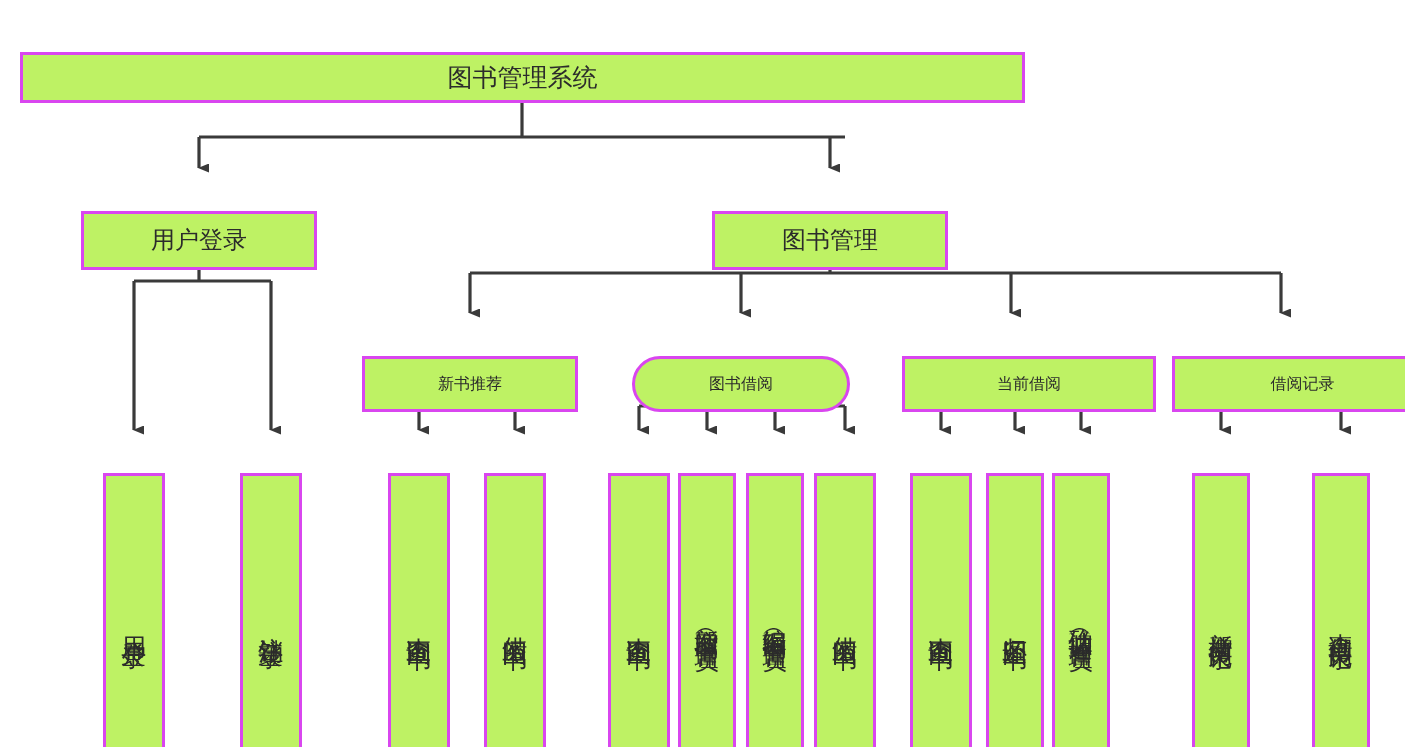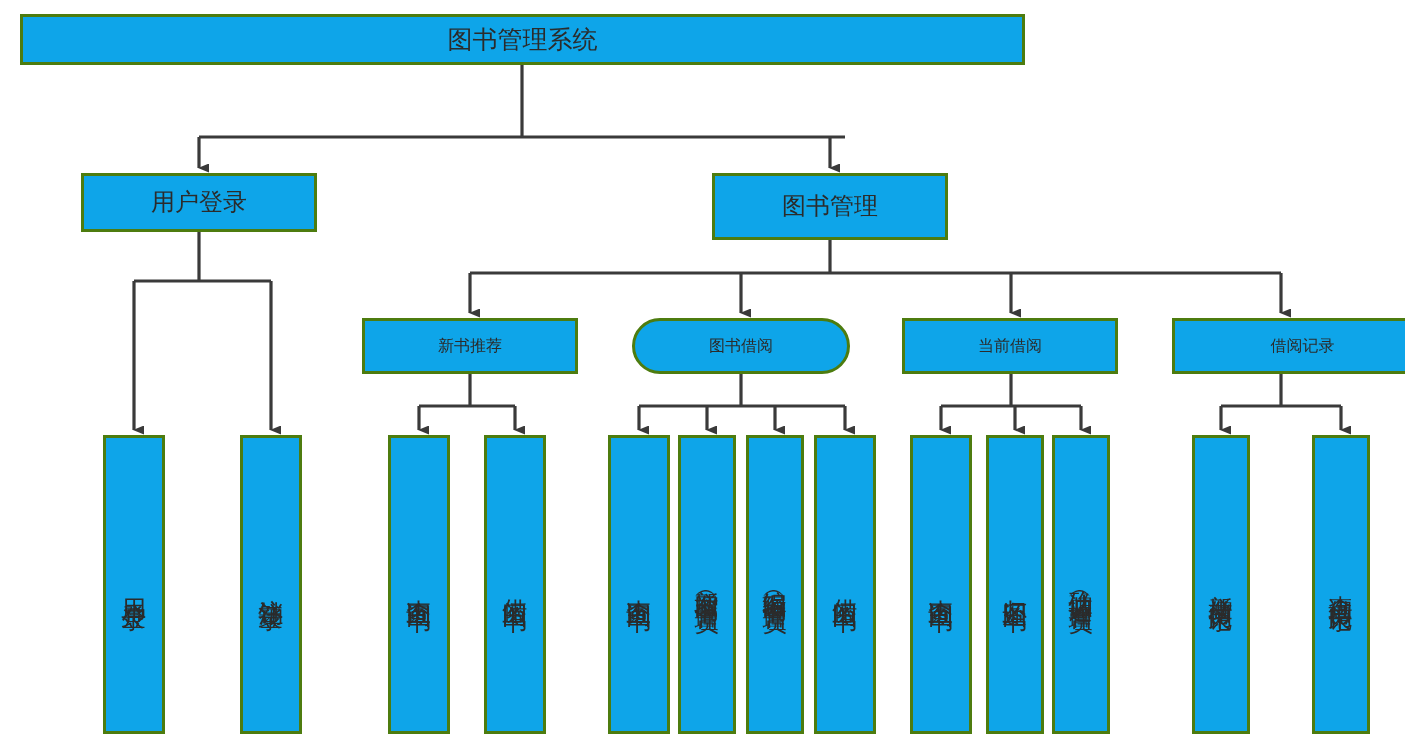--- a/index.html
+++ b/index.html
@@ -1,21 +1,21 @@
 <!DOCTYPE html>
 <html><head>
 <meta charset="utf-8">
 <style>
   html,body{margin:0;padding:0;background:#ffffff;}
   body{width:1405px;height:747px;overflow:hidden;
        font-family:"Liberation Sans","DejaVu Sans",sans-serif;}
   #stage{position:relative;width:1405px;height:747px;background:#fff;}
   svg#wires{position:absolute;left:0;top:0;width:1405px;height:747px;overflow:visible;}
-  .node{position:absolute;box-sizing:border-box;background:#0ea5e9;
-        border:3px solid #4d7c0f;display:flex;align-items:center;justify-content:center;}
+  .node{position:absolute;box-sizing:border-box;background:#bef264;
+        border:3px solid #d946ef;display:flex;align-items:center;justify-content:center;margin-top:38px;}
   .node .lbl{color:#2b2b2b;text-align:center;line-height:1.18;white-space:nowrap;}
   .root .lbl{font-size:25px;}
   .lvl1 .lbl{font-size:24px;}
   .lvl2 .lbl{font-size:16px;}
   .leaf{border-width:3px;}
   .leaf .lbl{font-size:25px;
     writing-mode:vertical-rl;text-orientation:upright;
     -webkit-writing-mode:vertical-rl;
     letter-spacing:3px;white-space:normal;line-height:1.05;}
   .leaf.wide .lbl{font-size:24px;}
@@ -78,32 +78,32 @@
   </svg>
 
   <div class="node root" id="node-root" style="left: 20px; top: 14px; width: 1005px; height: 51px;">
     <span class="lbl">图书管理系统</span>
   </div>
 
   <div id="lvl1-layer">
       <div class="node lvl1" style="left: 81px; top: 173px; width: 236px; height: 59px;">
         <span class="lbl">用户登录</span>
       </div>
-      <div class="node lvl1" style="left: 712px; top: 173px; width: 236px; height: 67px;">
+      <div class="node lvl1" style="left: 712px; top: 173px; width: 236px; height: 59px;">
         <span class="lbl">图书管理</span>
       </div>
     </div>
   <div id="lvl2-layer">
       <div class="node lvl2" style="left: 362px; top: 318px; width: 216px; height: 56px;">
         <span class="lbl">新书推荐</span>
       </div>
       <div class="node lvl2" style="left: 632px; top: 318px; width: 218px; height: 56px; border-radius: 28px;">
         <span class="lbl">图书借阅</span>
       </div>
-      <div class="node lvl2" style="left: 902px; top: 318px; width: 216px; height: 56px;">
+      <div class="node lvl2" style="left: 902px; top: 318px; width: 254px; height: 56px;">
         <span class="lbl">当前借阅</span>
       </div>
       <div class="node lvl2" style="left: 1172px; top: 318px; width: 261px; height: 56px;">
         <span class="lbl">借阅记录</span>
       </div>
     </div>
   <div id="leaf-layer">
       <div class="node leaf" style="left: 103px; top: 435px; width: 62px; height: 299px;">
         <span class="lbl">用户登录</span>
       </div>

